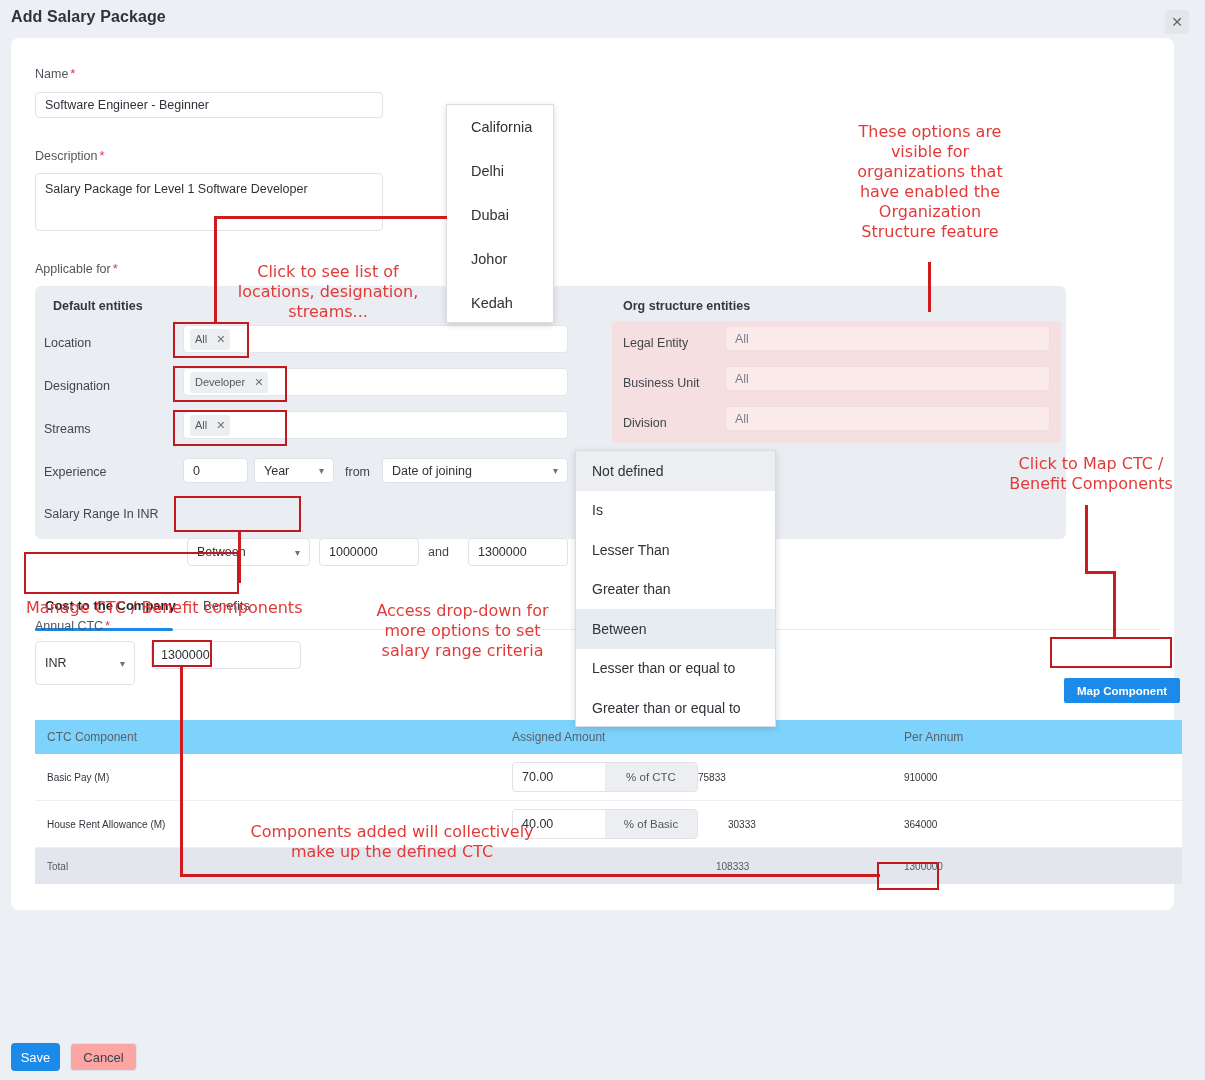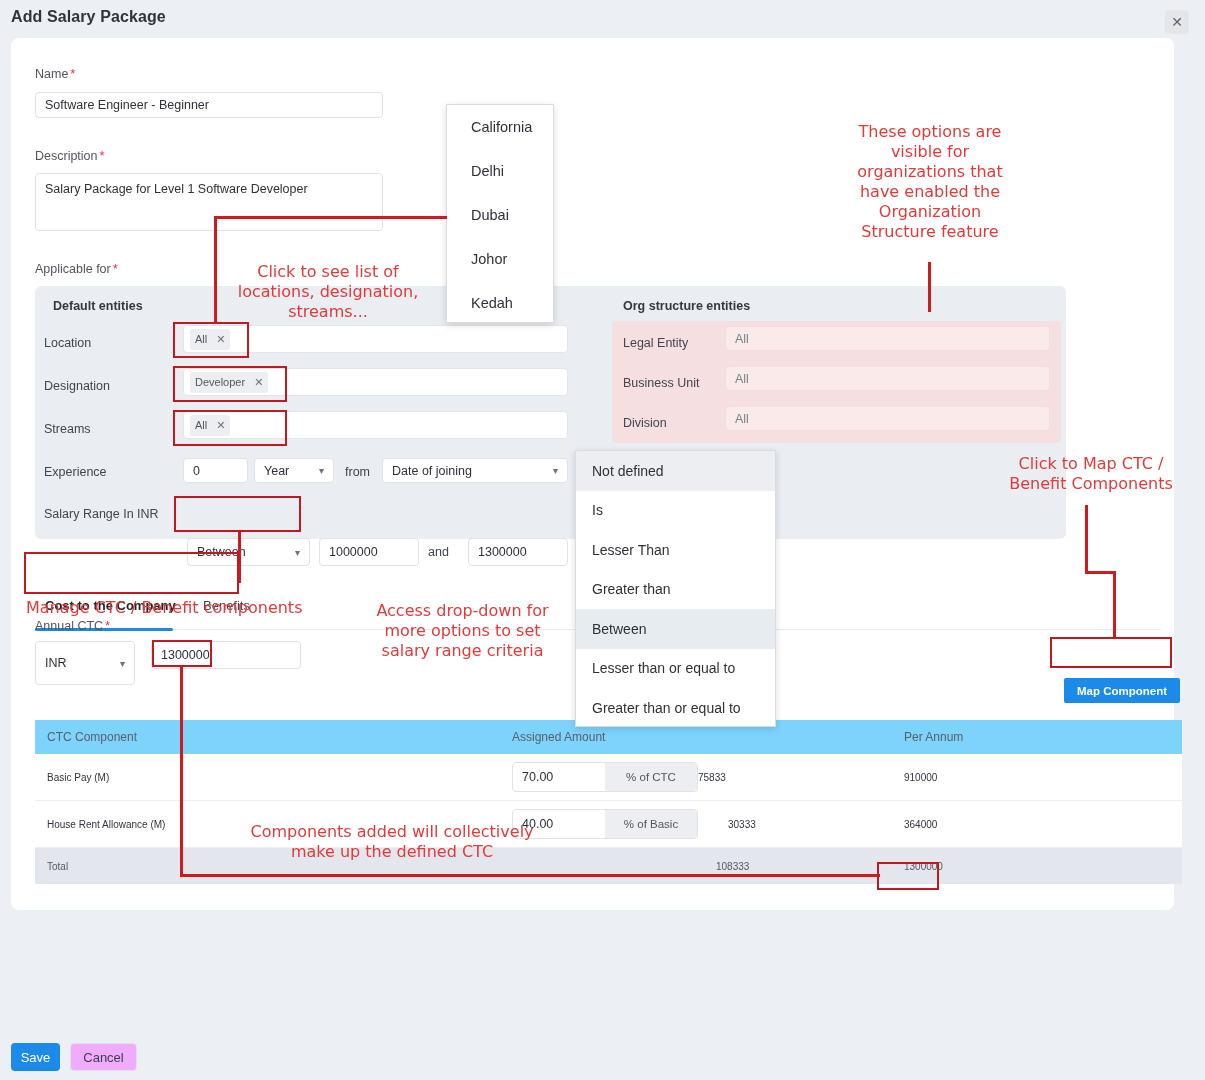--- a/index.html
+++ b/index.html
@@ -188,21 +188,21 @@
   .ln.v { width: 2.5px; }
 
   
   .btn {
     position: absolute; height: 28px; border-radius: 4px;
     display: flex; align-items: center; justify-content: center;
     font-size: 13px; cursor: pointer;
   }
   .btn-primary { background: #1b8ae8; color: #fff; width: 49px; }
   .btn-default {
-    background: #f0abfc; color: #3c4149;
+    background: #fca5a5; color: #3c4149;
     border: 1px solid #dfe2e6; width: 67px;
   }
 </style>
 </head>
 <body>
 
 <div id="root">
 
   <div class="dlg-title">Add Salary Package</div>
   <div class="close-btn">✕</div>

